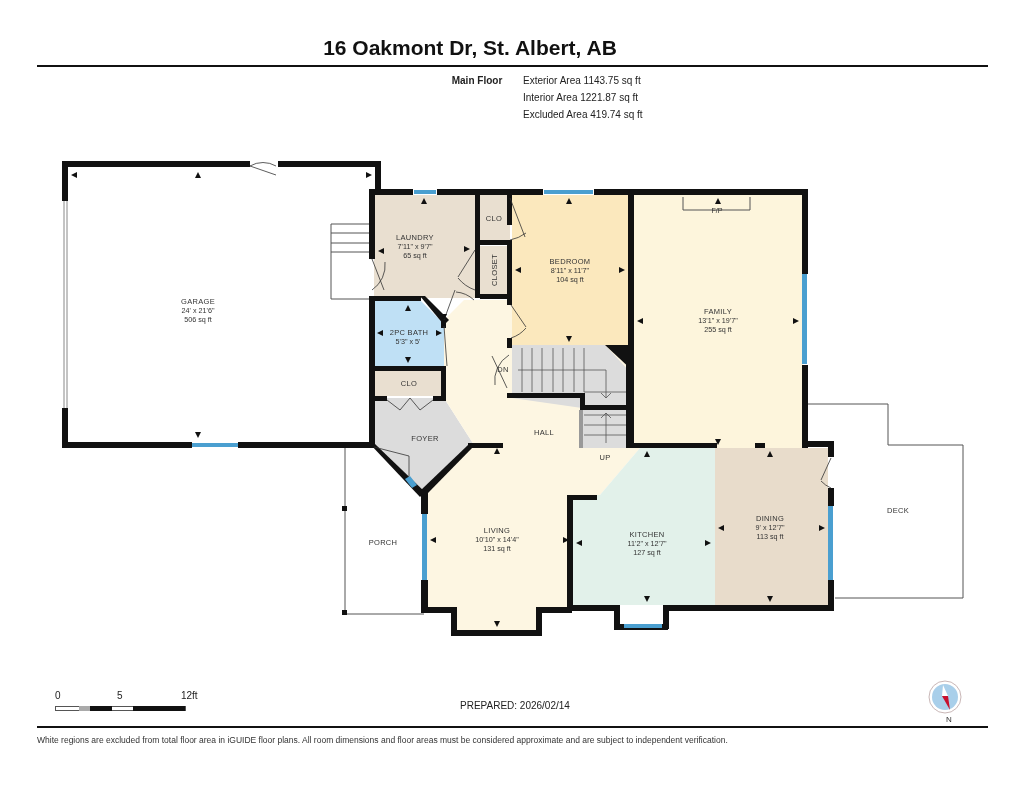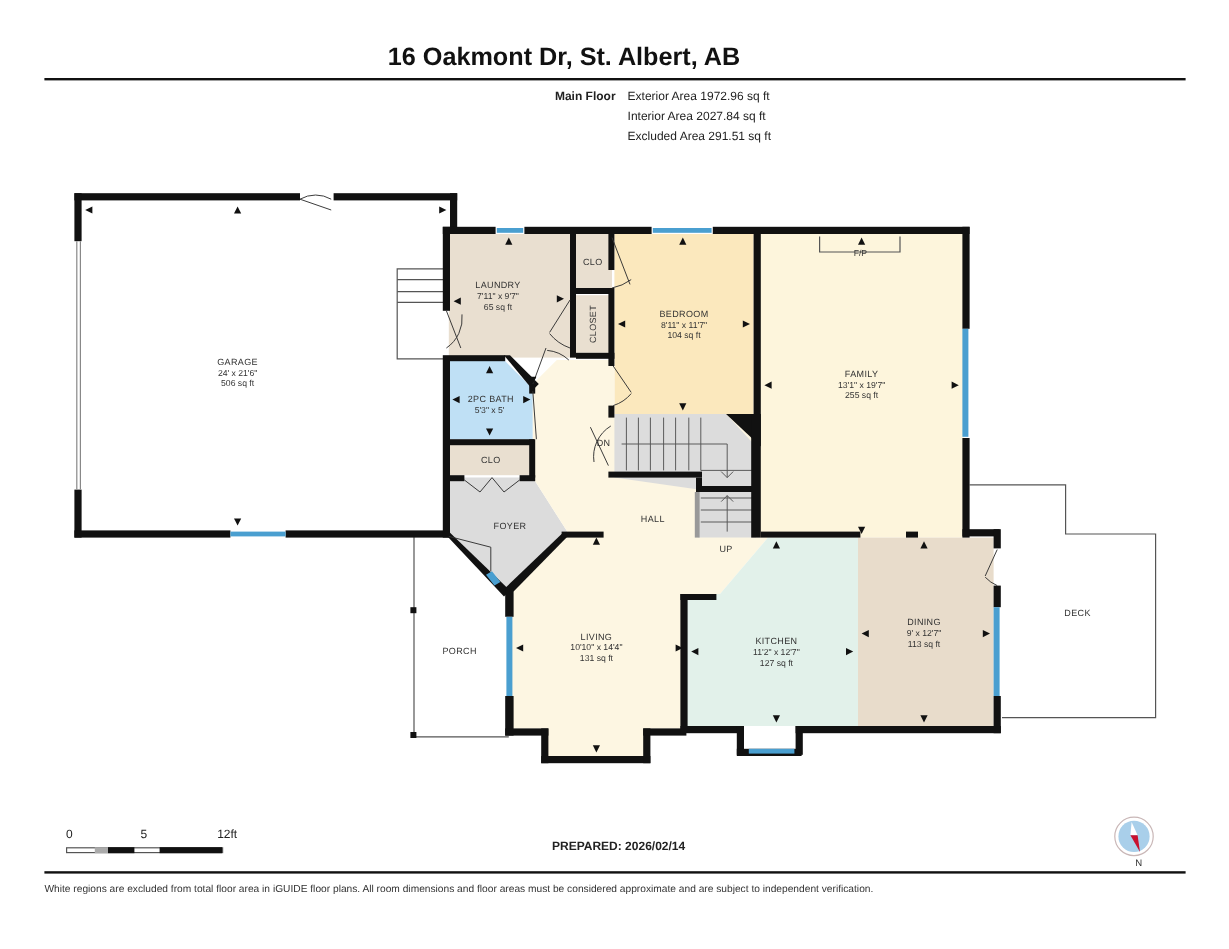--- a/index.html
+++ b/index.html
@@ -1,42 +1,42 @@
 <!DOCTYPE html>
 <html><head>
 <meta charset="utf-8">
 <style>
   html, body { margin:0; padding:0; background:#ffffff; }
   body { width:1024px; height:791px; position:relative; overflow:hidden; font-family:"Liberation Sans", sans-serif; color:#222; }
   .title { position:absolute; left:0; top:36px; width:940px; text-align:center; font-size:21px; font-weight:bold; color:#111; }
   .rule-top { position:absolute; left:37px; top:65px; width:951px; height:2px; background:#111; }
   .area-block { position:absolute; top:72px; font-size:10px; line-height:17px; }
-  .area-label { left:441px; width:72px; text-align:right; font-weight:bold; }
+  .area-label { left:441px; width:72px; text-align:center; font-weight:bold; }
   .area-values { left:523px; }
   svg.plan { position:absolute; left:0; top:0; }
   .room-label { font-family:"Liberation Sans", sans-serif; font-size:7.2px; fill:#333; text-anchor:middle; }
   .room-name { font-size:7.5px; letter-spacing:0.3px; }
   .scale { position:absolute; left:55px; top:690px; }
   .scale-nums { position:absolute; top:0; font-size:10px; }
-  .prepared { position:absolute; left:460px; top:700px; font-size:10px;font-weight:bold; }
+  .prepared { position:absolute; left:460px; top:700px; font-size:10px; }
   .rule-bottom { position:absolute; left:37px; top:726px; width:951px; height:2px; background:#111; }
   .disclaimer { position:absolute; left:37px; top:735px; font-size:8.5px; color:#333; white-space:nowrap;text-align:right; }
   .compass { position:absolute; left:926px; top:680px; width:40px; height:44px; }
 </style>
 </head>
 <body>
 
 <div class="title">16 Oakmont Dr, St. Albert, AB</div>
 <div class="rule-top"></div>
 
 <div class="area-block area-label">Main Floor</div>
 <div class="area-block area-values">
-  <div>Exterior Area 1972.96 sq ft</div>
-  <div>Interior Area 2027.84 sq ft</div>
-  <div>Excluded Area 291.51 sq ft</div>
+  <div>Exterior Area 1143.75 sq ft</div>
+  <div>Interior Area 1221.87 sq ft</div>
+  <div>Excluded Area 419.74 sq ft</div>
 </div>
 
 <svg class="plan" width="1024" height="791" viewBox="0 0 1024 791">
 
   <g>
     <rect x="374" y="195" width="106" height="103" fill="#e9dfd0"></rect>
     <rect x="480" y="195" width="30" height="46" fill="#e9dfd0"></rect>
     <rect x="480" y="246" width="28" height="48" fill="#e9dfd0"></rect>
     <rect x="512" y="195" width="116" height="150" fill="#fbe8bd"></rect>
     <rect x="633" y="195" width="170" height="253" fill="#fdf5dc"></rect>

